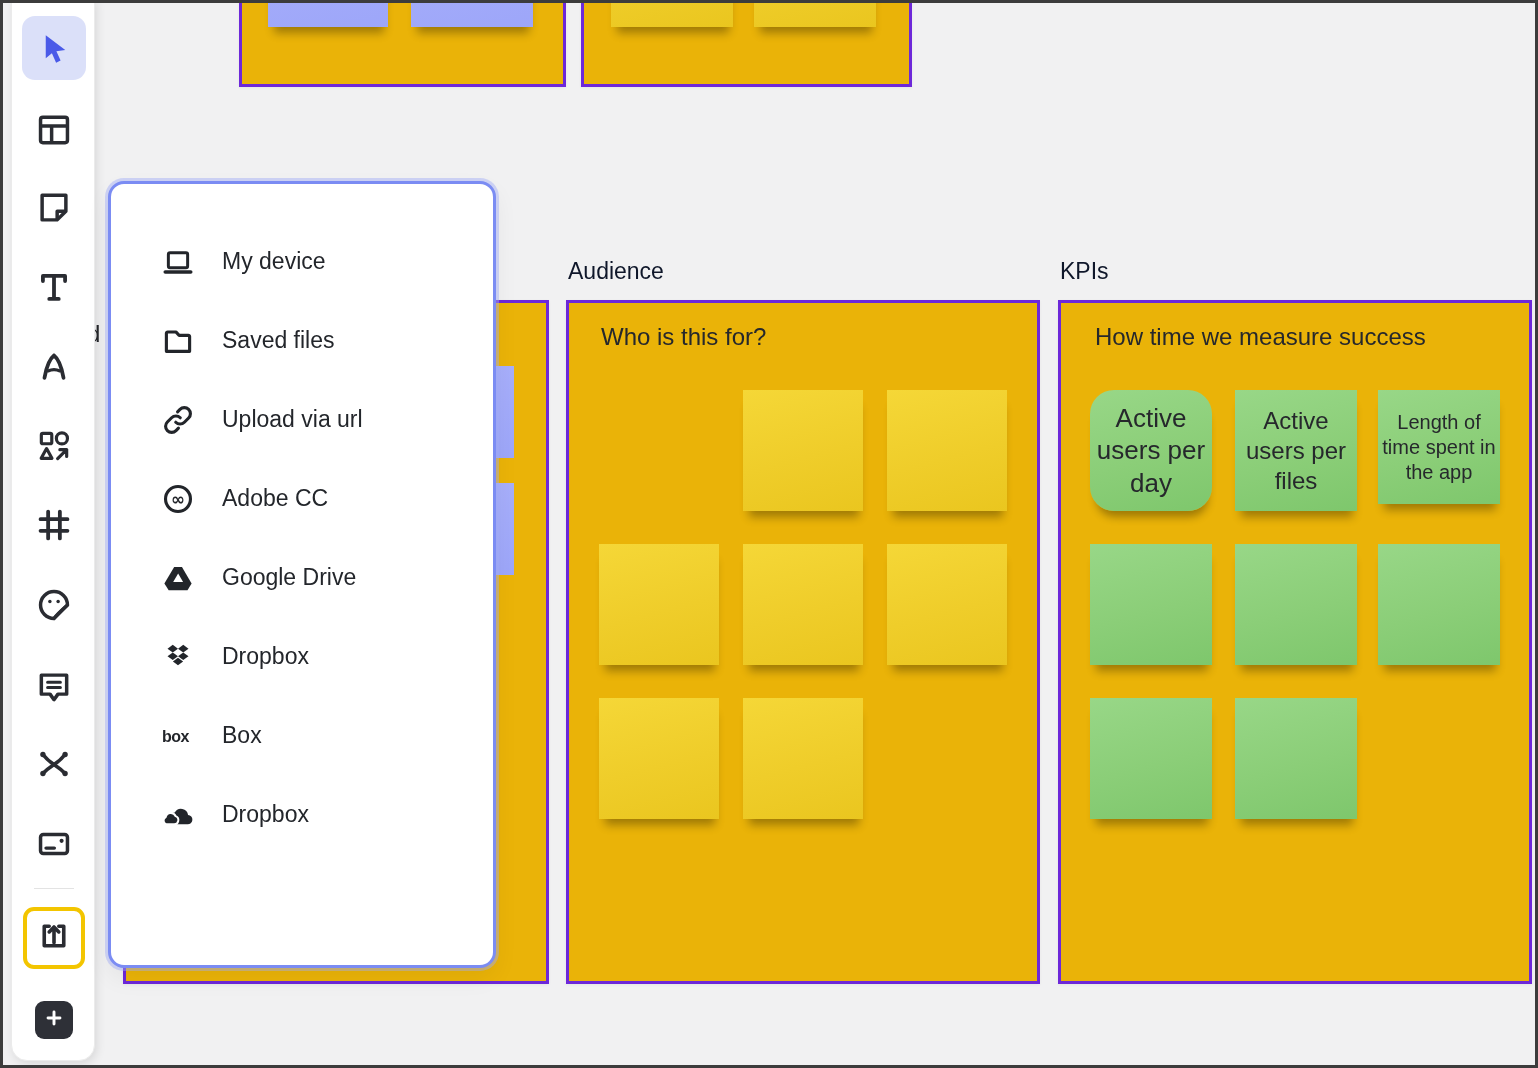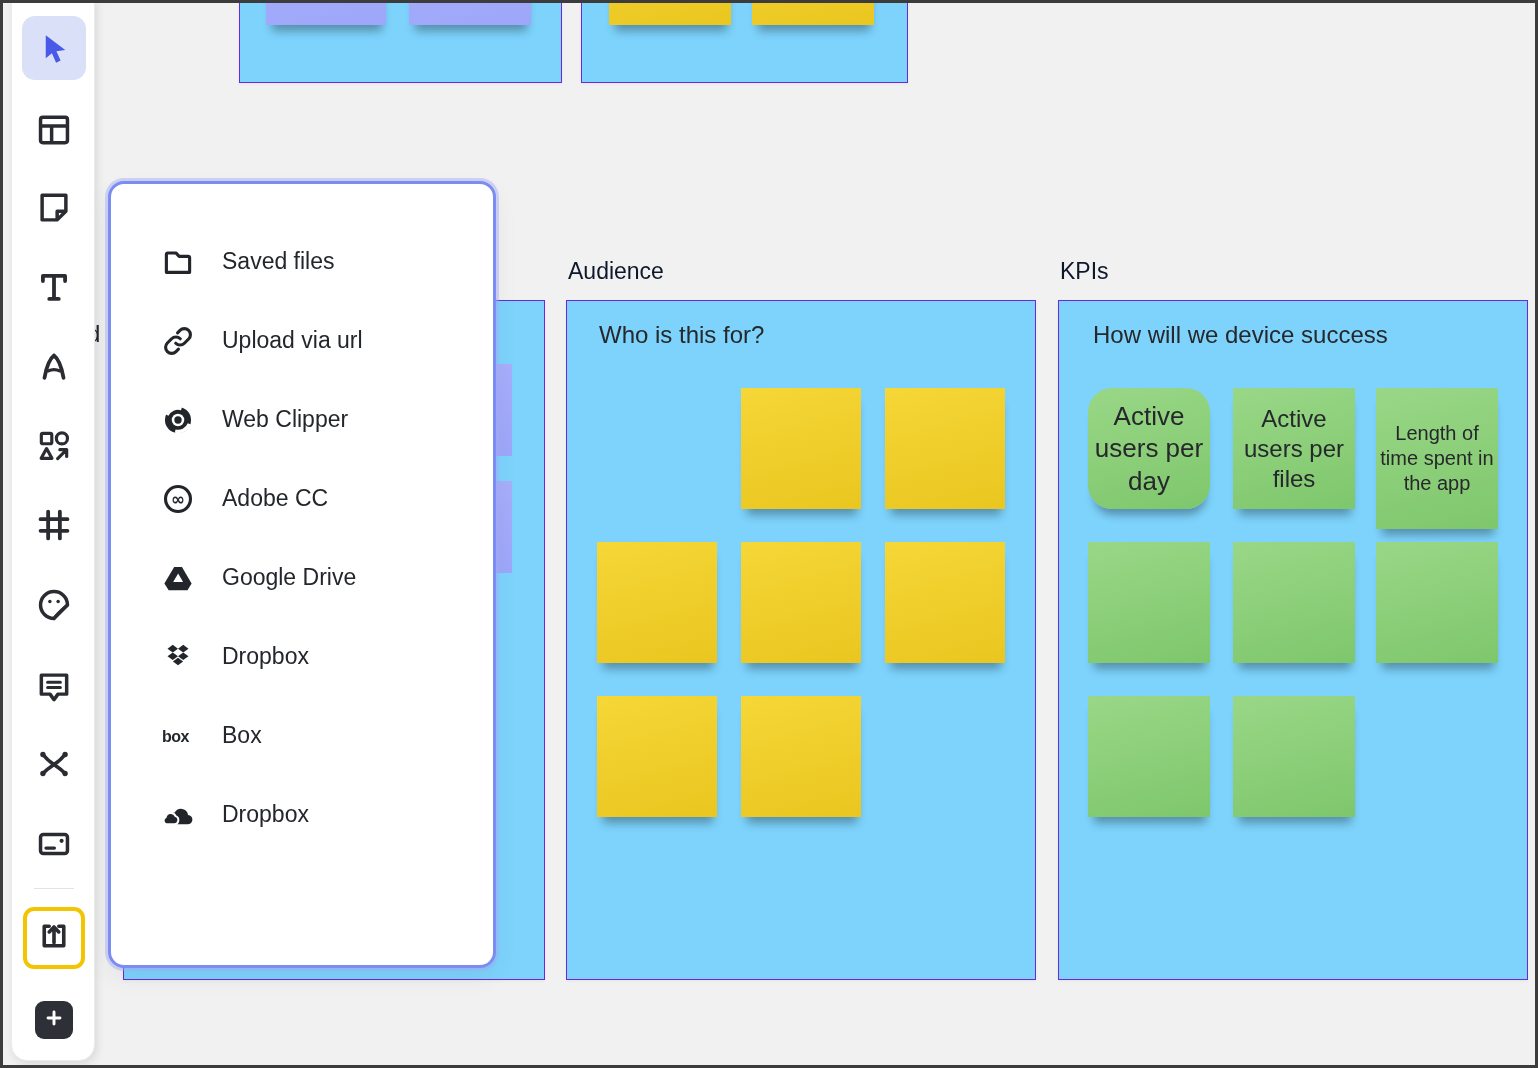--- a/index.html
+++ b/index.html
@@ -3,21 +3,21 @@
 <meta charset="utf-8">
 <style>
   html,body{margin:0;padding:0;background:#888;}
   .screen{
     position:relative;width:1538px;height:1068px;box-sizing:border-box;
     border:3px solid #3c3c3c;background:#f1f1f2;overflow:hidden;
     font-family:"Liberation Sans", sans-serif;
     -webkit-font-smoothing:antialiased;
   }
   
-  .frame{position:absolute;background:#7dd3fc;border:1px solid #6d28d9;box-shadow:0 1px 3px rgba(0,0,0,.05);}
+  .frame{position:absolute;background:#eab308;border:3px solid #6d28d9;box-shadow:0 1px 3px rgba(0,0,0,.05);}
   .frame-label{position:absolute;font-size:23px;color:#0f172a;white-space:nowrap;}
   .frame-heading{position:absolute;font-size:24px;color:#26282c;white-space:nowrap;}
   .sticky{
     position:absolute;display:flex;align-items:center;justify-content:center;
     text-align:center;color:#26282c;
     box-shadow:1px 11px 9px -5px rgba(0,0,0,.32);
     padding:4px;box-sizing:border-box;line-height:1.25;
   }
   .sticky.yellow{background:linear-gradient(165deg,#f5d737 0%,#efcd2a 55%,#eac61f 100%);}
   .sticky.green{background:linear-gradient(165deg,#98d787 0%,#8bce78 55%,#7ec76c 100%);}
@@ -86,24 +86,24 @@
     <div class="sticky yellow" style="left:318px;top:87px;width:120px;height:121px;"></div>
     <div class="sticky yellow" style="left:30px;top:241px;width:120px;height:121px;"></div>
     <div class="sticky yellow" style="left:174px;top:241px;width:120px;height:121px;"></div>
     <div class="sticky yellow" style="left:318px;top:241px;width:120px;height:121px;"></div>
     <div class="sticky yellow" style="left:30px;top:395px;width:120px;height:121px;"></div>
     <div class="sticky yellow" style="left:174px;top:395px;width:120px;height:121px;"></div>
   </div>
 
   <div class="frame-label" style="left:1057px;top:255px;">KPIs</div>
   <div class="frame" style="left:1055px;top:297px;width:468px;height:678px;">
-    <div class="frame-heading" style="left:34px;top:20px;">How will we device success</div>
+    <div class="frame-heading" style="left:34px;top:20px;">How time we measure success</div>
     <div class="sticky green fs26" style="left:29px;top:87px;width:122px;height:121px;border-radius:24px;">Active users per day</div>
     <div class="sticky green fs24" style="left:174px;top:87px;width:122px;height:121px;">Active users per files</div>
-    <div class="sticky green fs20" style="left:317px;top:87px;width:122px;height:141px;">Length of time spent in the app</div>
+    <div class="sticky green fs20" style="left:317px;top:87px;width:122px;height:114px;">Length of time spent in the app</div>
     <div class="sticky green" style="left:29px;top:241px;width:122px;height:121px;"></div>
     <div class="sticky green" style="left:174px;top:241px;width:122px;height:121px;"></div>
     <div class="sticky green" style="left:317px;top:241px;width:122px;height:121px;"></div>
     <div class="sticky green" style="left:29px;top:395px;width:122px;height:121px;"></div>
     <div class="sticky green" style="left:174px;top:395px;width:122px;height:121px;"></div>
   </div>
 
   <div class="toolbar">
 
     <div class="tool cursor-btn" style="top:16px;">
@@ -226,52 +226,49 @@
       <span>
         <svg viewBox="0 0 24 24" fill="none" stroke="#ffffff" stroke-width="3.2" stroke-linecap="round">
           <path d="M12 5.5 V18.5 M5.5 12 H18.5"></path>
         </svg>
       </span>
     </div>
   </div>
 
   <div class="popup">
 
+    <div class="menu-item">
+      <span class="mi-icon">
+        <svg viewBox="0 0 24 24" fill="none" stroke="#22252a" stroke-width="2.1" stroke-linecap="round">
+          <rect x="5.2" y="5.5" width="13.6" height="10.5" rx="1.2"></rect>
+          <path d="M3 19 H21" stroke-width="2.5"></path>
+        </svg>
+      </span>
+      <span class="mi-label">My device</span>
+    </div>
 
     <div class="menu-item">
       <span class="mi-icon">
         <svg viewBox="0 0 24 24" fill="none" stroke="#22252a" stroke-width="2.2" stroke-linejoin="round">
           <path d="M3.8 19.3 V6.5 a0.9 0.9 0 0 1 .9 -.9 h5.8 l2.3 2.4 h6.5 a0.9 0.9 0 0 1 .9 .9 v10.4 Z"></path>
         </svg>
       </span>
       <span class="mi-label">Saved files</span>
     </div>
 
     <div class="menu-item">
       <span class="mi-icon">
         <svg viewBox="0 0 24 24" fill="none" stroke="#22252a" stroke-width="2.2" stroke-linecap="round" stroke-linejoin="round">
           <path d="M10.4 13.6 a4.3 4.3 0 0 0 6.1 0 l3 -3 a4.3 4.3 0 0 0 -6.1 -6.1 l-1.7 1.7"></path>
           <path d="M13.6 10.4 a4.3 4.3 0 0 0 -6.1 0 l-3 3 a4.3 4.3 0 0 0 6.1 6.1 l1.7 -1.7"></path>
         </svg>
       </span>
       <span class="mi-label">Upload via url</span>
     </div>
 
-    <div class="menu-item">
-      <span class="mi-icon">
-        <svg viewBox="0 0 24 24">
-          <circle cx="12" cy="12" r="9.2" fill="#22252a"></circle>
-          <path d="M4.2 8.5 A8.6 8.6 0 0 1 14.5 4" stroke="#ffffff" stroke-width="2.4" fill="none"></path>
-          <path d="M20 14.8 A8.6 8.6 0 0 1 10 19.9" stroke="#ffffff" stroke-width="2.4" fill="none"></path>
-          <circle cx="12" cy="12" r="4.4" fill="#ffffff"></circle>
-          <circle cx="12" cy="12" r="2.6" fill="#22252a"></circle>
-        </svg>
-      </span>
-      <span class="mi-label">Web Clipper</span>
-    </div>
 
     <div class="menu-item">
       <span class="mi-icon">
         <svg viewBox="0 0 24 24">
           <circle cx="12" cy="12" r="8.8" fill="none" stroke="#22252a" stroke-width="2.2"></circle>
           <text x="12" y="16" text-anchor="middle" font-size="12" font-family="DejaVu Sans, sans-serif" font-weight="bold" fill="#22252a">∞</text>
         </svg>
       </span>
       <span class="mi-label">Adobe CC</span>
     </div>

